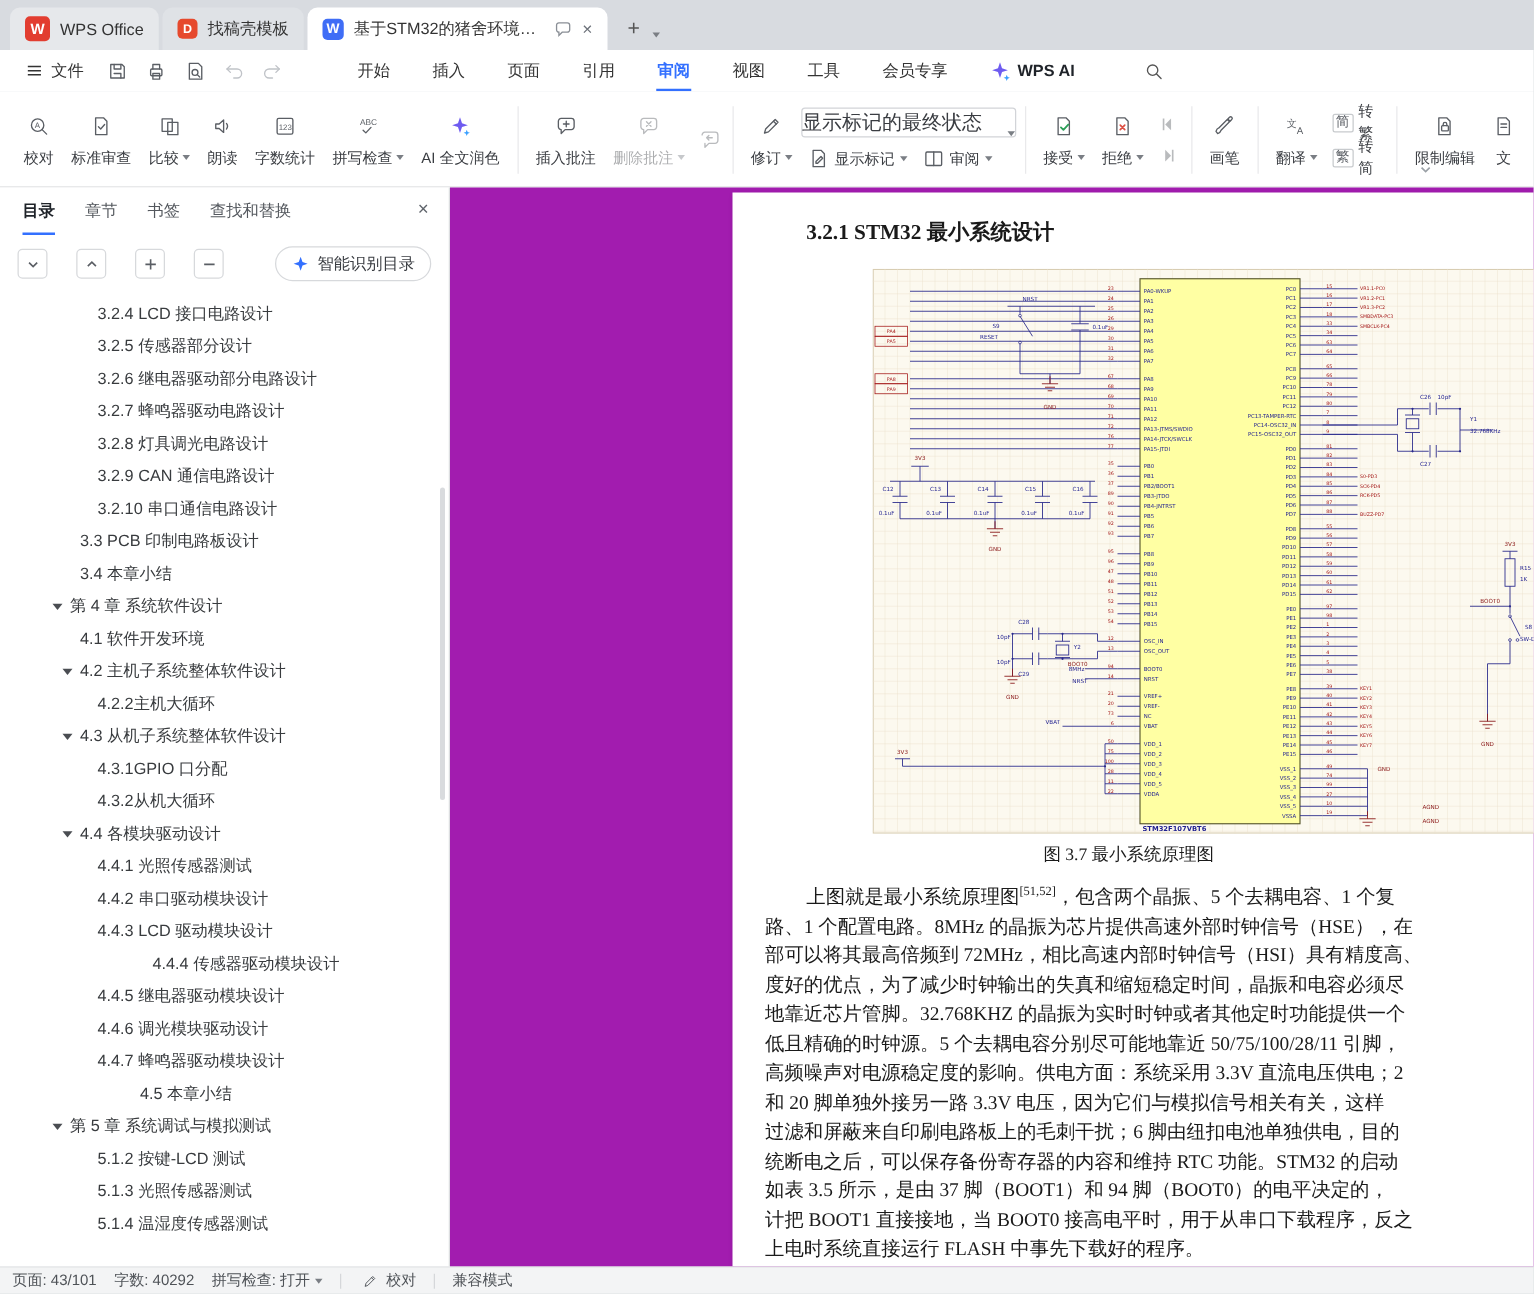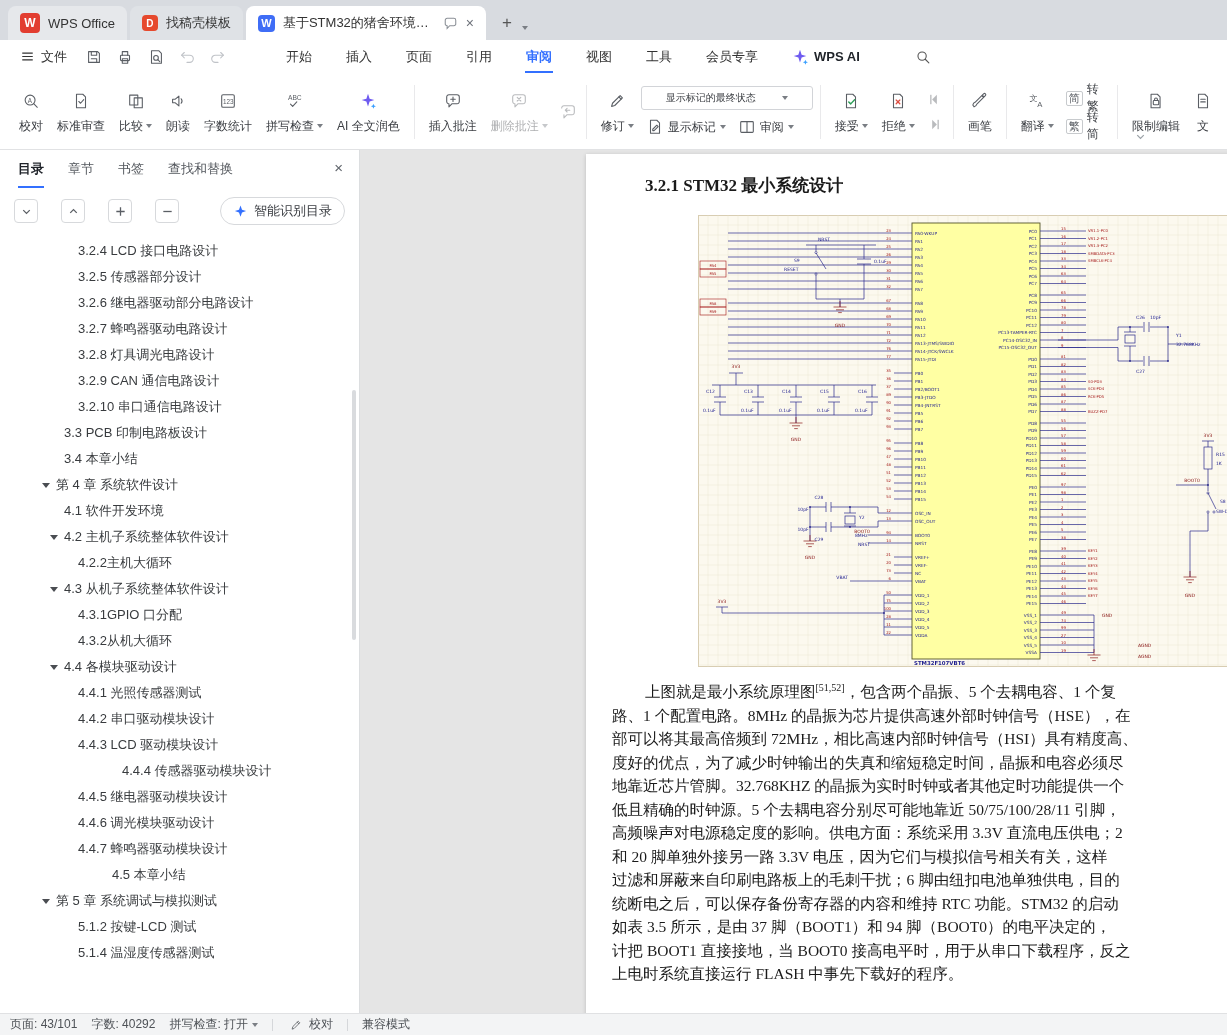--- a/index.html
+++ b/index.html
@@ -38,21 +38,21 @@
 
 
 .ribbon{height:77px;background:#fff;border-bottom:1px solid #e1e2e4;display:flex;align-items:stretch;padding:6px 8px 4px 12px;flex:none;position:relative;overflow:hidden}
 .rgroup{display:flex;align-items:stretch}
 .rsep{width:1px;background:#e9e9eb;margin:6px 7px;flex:none}
 .rbtn{display:flex;flex-direction:column;align-items:center;justify-content:center;gap:6px;padding:2px 7px;border-radius:4px}
 .ricon{height:22px;display:flex;align-items:center;justify-content:center;color:#5a5e64}
 .rlabel{font-size:12px;color:#3a3d42;white-space:nowrap;display:flex;align-items:center;gap:3px}
 .rbtn.dis,.rtiny.dis{opacity:.42}
 .rstack{display:flex;flex-direction:column;justify-content:center;gap:6px}
-.rselect{width:172px;height:24px;border:1px solid #d2d4d8;border-radius:3px;display:flex;align-items:center;justify-content:space-between;padding:0 24px;font-size:10px;color:#3a3d42;background:#fff}
+.rselect{width:172px;height:24px;border:1px solid #d2d4d8;border-radius:3px;display:flex;align-items:flex-end;justify-content:space-between;padding:0 0;font-size:16px;color:#3a3d42;background:#fff}
 .rrow{display:flex;gap:2px}
 .rsmall{height:22px;display:flex;align-items:center;gap:4px;font-size:12px;color:#3a3d42;padding:0 5px;border-radius:3px}
 .rsmall .ricon{height:18px}
 .rtiny-col{display:flex;flex-direction:column;gap:5px;justify-content:center;margin-left:2px}
 .rtiny{width:22px;height:20px;display:flex;align-items:center;justify-content:center;color:#5a5e64}
 .cbadge{font-size:11px;color:#5a5e64;border:1px solid #c7cacd;border-radius:2px;line-height:13px;padding:0 2px}
 .ribbon-corner{position:absolute;right:80px;bottom:2px;color:#9aa0a6}
 
 
 .main{flex:1;display:flex;min-height:0;background:#fff}
@@ -63,21 +63,21 @@
 .sb-tab.active::after{content:"";position:absolute;left:0;right:0;bottom:0;height:2px;background:#3370ff}
 .sb-close{position:absolute;right:16px;top:10px;color:#5f646b;font-size:15px;line-height:1}
 .sb-tools{height:46px;display:flex;align-items:center;padding:0 14px;gap:23px;flex:none}
 .sq{width:24px;height:24px;border:1px solid #d7d9dc;border-radius:4px;display:flex;align-items:center;justify-content:center;color:#5a5e64;background:#fff}
 .smart{margin-left:auto;height:28px;border:1px solid #d7d9dc;border-radius:15px;display:flex;align-items:center;gap:6px;padding:0 12px;font-size:13px;color:#3a3d42;background:#fff}
 .toc{flex:1;overflow:hidden;padding-top:4px;position:relative}
 .titem{height:26px;display:flex;align-items:center;font-size:13px;color:#383b3e;white-space:nowrap;position:relative}
 .exp{width:0;height:0;border-left:4px solid transparent;border-right:4px solid transparent;border-top:5px solid #4a4d52;position:absolute;top:11px}
 .sb-scroll{position:absolute;right:3px;top:240px;width:4px;height:250px;background:#d9dbde;border-radius:2px}
 
-.canvas{flex:1;background:#e5e5e5;position:relative;overflow:hidden}
+.canvas{flex:1;background:#a21caf;position:relative;overflow:hidden}
 .page{position:absolute;left:226px;top:4px;width:1000px;height:1000px;background:#fff;box-shadow:0 1px 4px rgba(0,0,0,.18);padding:14px 0 0 26px;font-family:"Liberation Serif",serif;color:#1a1a1a}
 .dheading{font-size:17px;font-weight:bold;margin:6px 0 0 33px}
 .figure{margin:18px 0 0 86px;width:620px;height:452px}
 .caption{margin:8px 0 0 86px;width:410px;text-align:center;font-size:14px}
 .para{margin-top:9px;font-size:15.5px;line-height:23.5px}
 .pline{white-space:nowrap}
 .pline.first{text-indent:33px}
 sup{font-size:10px}
 #schematic-svg text{font-family:"DejaVu Sans",sans-serif}
 
@@ -573,20 +573,23 @@
           </div>
           <div class="titem" style="padding-left: 64px; margin-left: 48px;">
             <span>4.5  本章小结</span>
           </div>
           <div class="titem" style="padding-left: 56px;">
             <span class="exp" style="left: 42px;"></span>
             <span>第 5 章  系统调试与模拟测试</span>
           </div>
           <div class="titem" style="padding-left: 78px;">
             <span>5.1.2 按键-LCD 测试</span>
+          </div>
+          <div class="titem" style="padding-left: 78px;">
+            <span>5.1.3 光照传感器测试</span>
           </div>
           <div class="titem" style="padding-left: 78px;">
             <span>5.1.4 温湿度传感器测试</span>
           </div>
         </div>
       <div class="sb-scroll"></div>
     </aside>
 
     <div class="canvas">
       <div class="page">
@@ -1266,20 +1269,21 @@
               <text x="518" y="250" fill="#1f1f8f" font-size="4.5" text-anchor="start">1K</text>
               <text x="502" y="267" fill="#8b1a1a" font-size="4.5" text-anchor="end">BOOT0</text>
               <text x="522" y="288" fill="#1f1f8f" font-size="4.5" text-anchor="start">S8</text>
               <text x="518" y="298" fill="#1f1f8f" font-size="4.5" text-anchor="start">SW-DPDT</text>
               <text x="492" y="382" fill="#8b1a1a" font-size="4.5" text-anchor="middle">GND</text>
               <text x="404" y="402" fill="#8b1a1a" font-size="4.5" text-anchor="start">GND</text>
               <text x="440" y="432" fill="#8b1a1a" font-size="4.5" text-anchor="start">AGND</text>
               <text x="440" y="443" fill="#8b1a1a" font-size="4.5" text-anchor="start">AGND</text>
             </svg>
         </div>
+        <div class="caption">图 3.7 最小系统原理图</div>
         <div class="para" id="para-lines">
           <div class="pline first"><span>上图就是最小系统原理图</span><sup>[51,52]</sup><span>，包含两个晶振、5 个去耦电容、1 个复</span></div>
         <div class="pline">路、1 个配置电路。8MHz 的晶振为芯片提供高速外部时钟信号（HSE），在</div>
             <div class="pline">部可以将其最高倍频到 72MHz，相比高速内部时钟信号（HSI）具有精度高、</div>
             <div class="pline">度好的优点，为了减少时钟输出的失真和缩短稳定时间，晶振和电容必须尽</div>
             <div class="pline">地靠近芯片管脚。32.768KHZ 的晶振为实时时钟或者其他定时功能提供一个</div>
             <div class="pline">低且精确的时钟源。5 个去耦电容分别尽可能地靠近 50/75/100/28/11 引脚，</div>
             <div class="pline">高频噪声对电源稳定度的影响。供电方面：系统采用 3.3V 直流电压供电；2</div>
             <div class="pline">和 20 脚单独外接另一路 3.3V 电压，因为它们与模拟信号相关有关，这样</div>
             <div class="pline">过滤和屏蔽来自印刷电路板上的毛刺干扰；6 脚由纽扣电池单独供电，目的</div>

